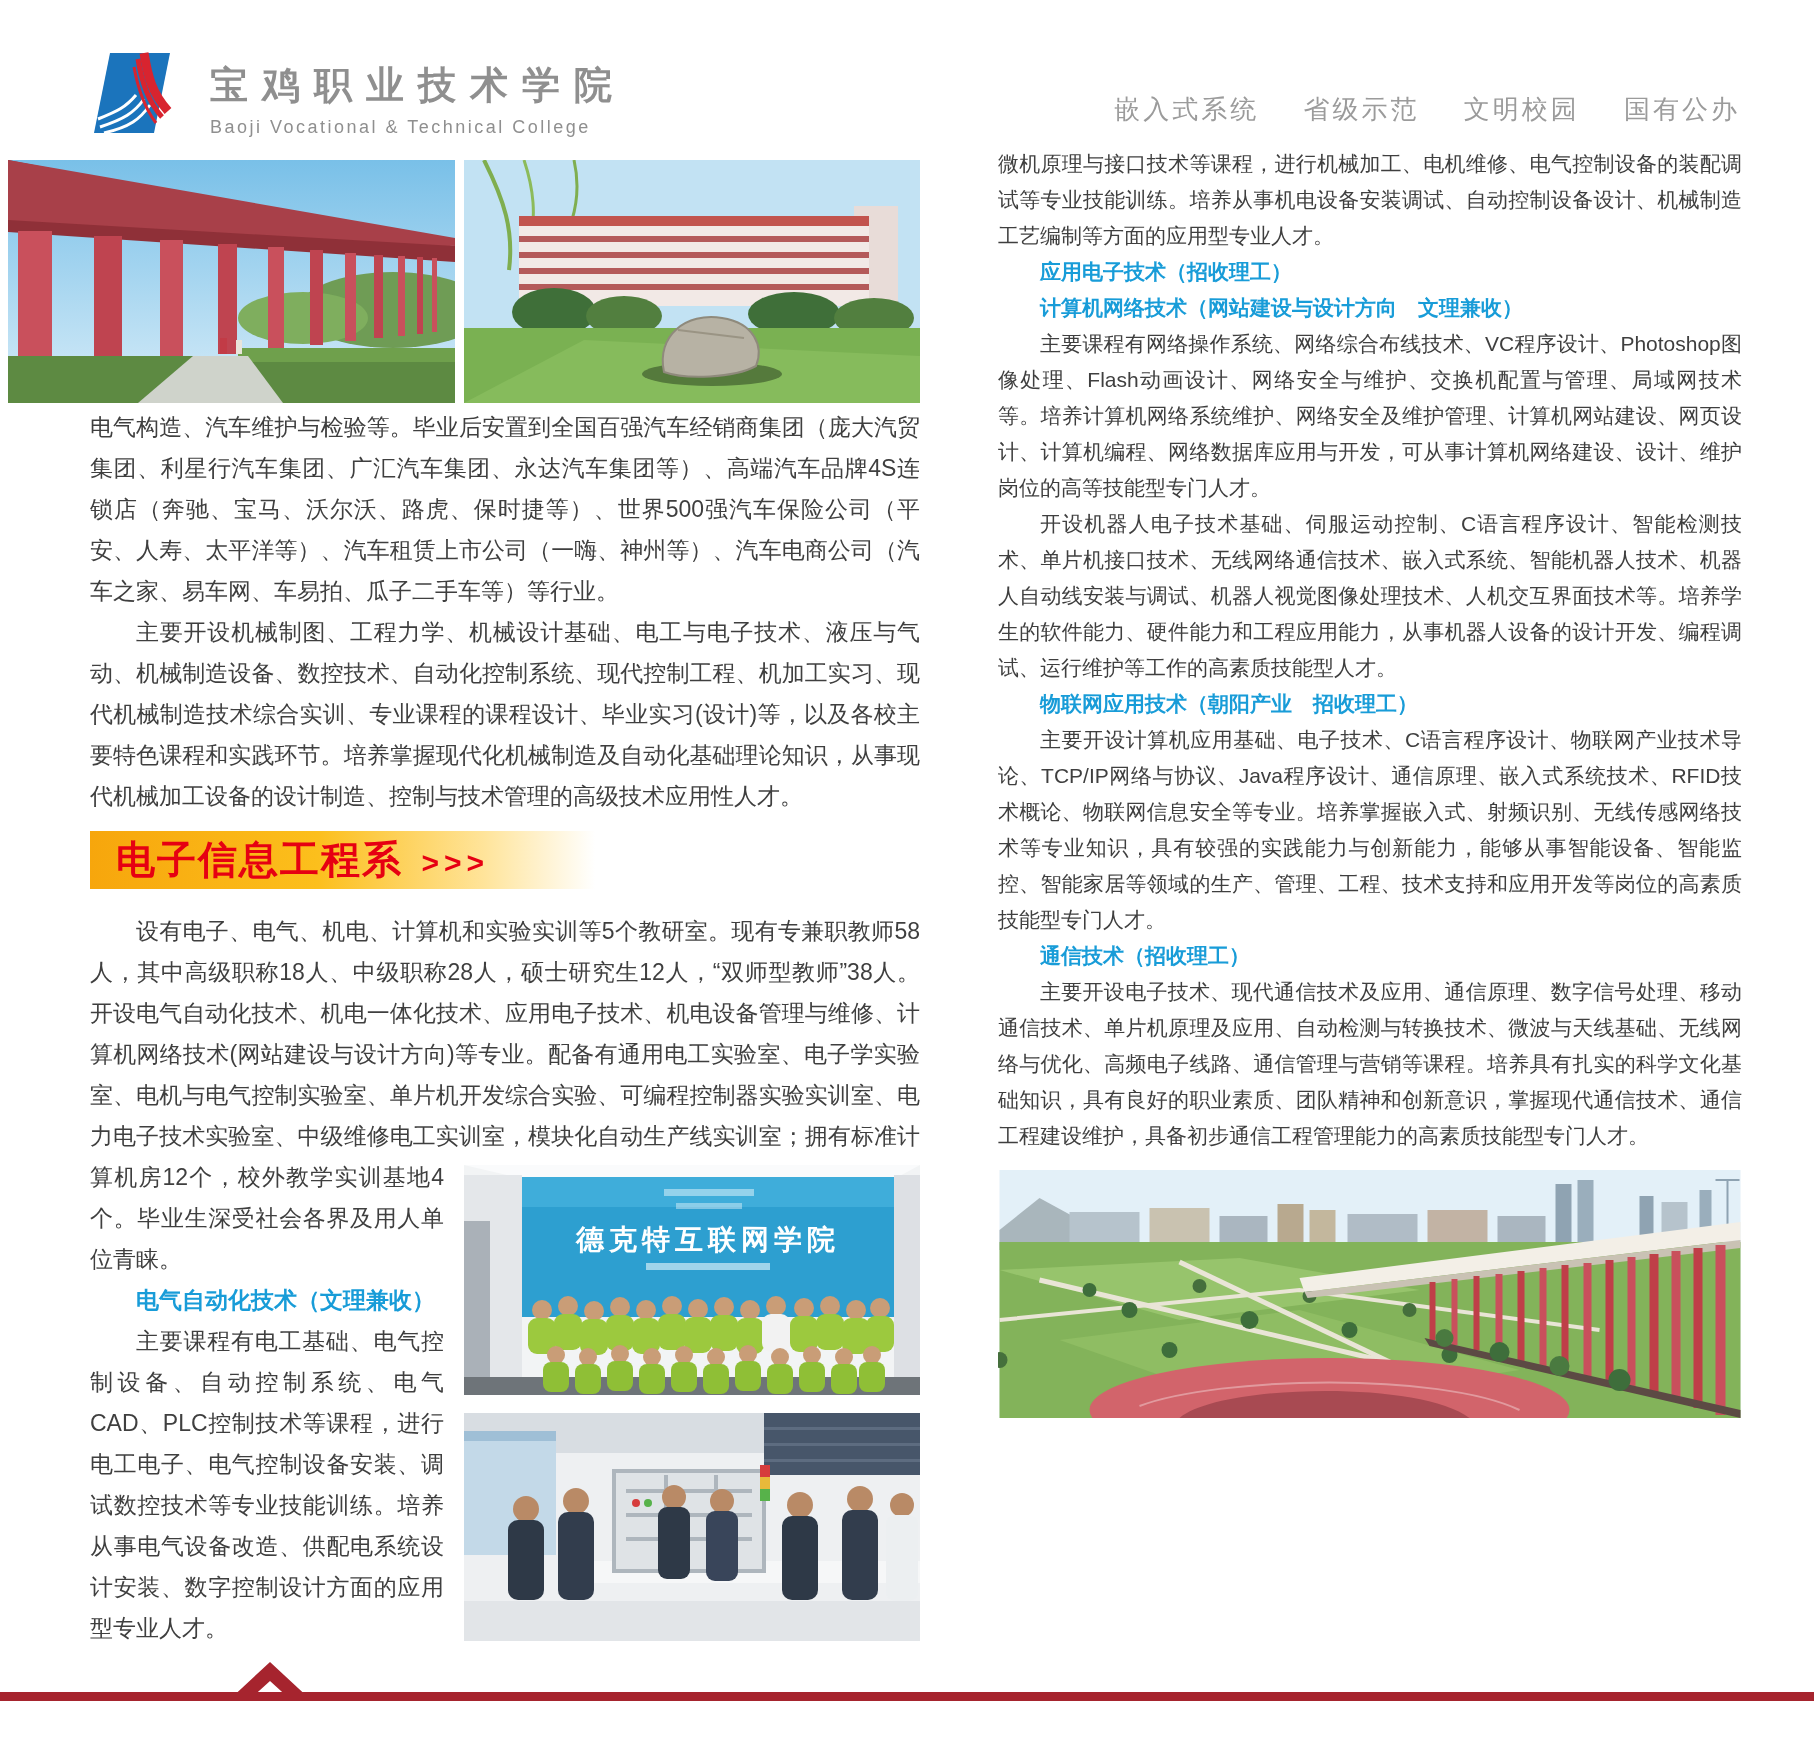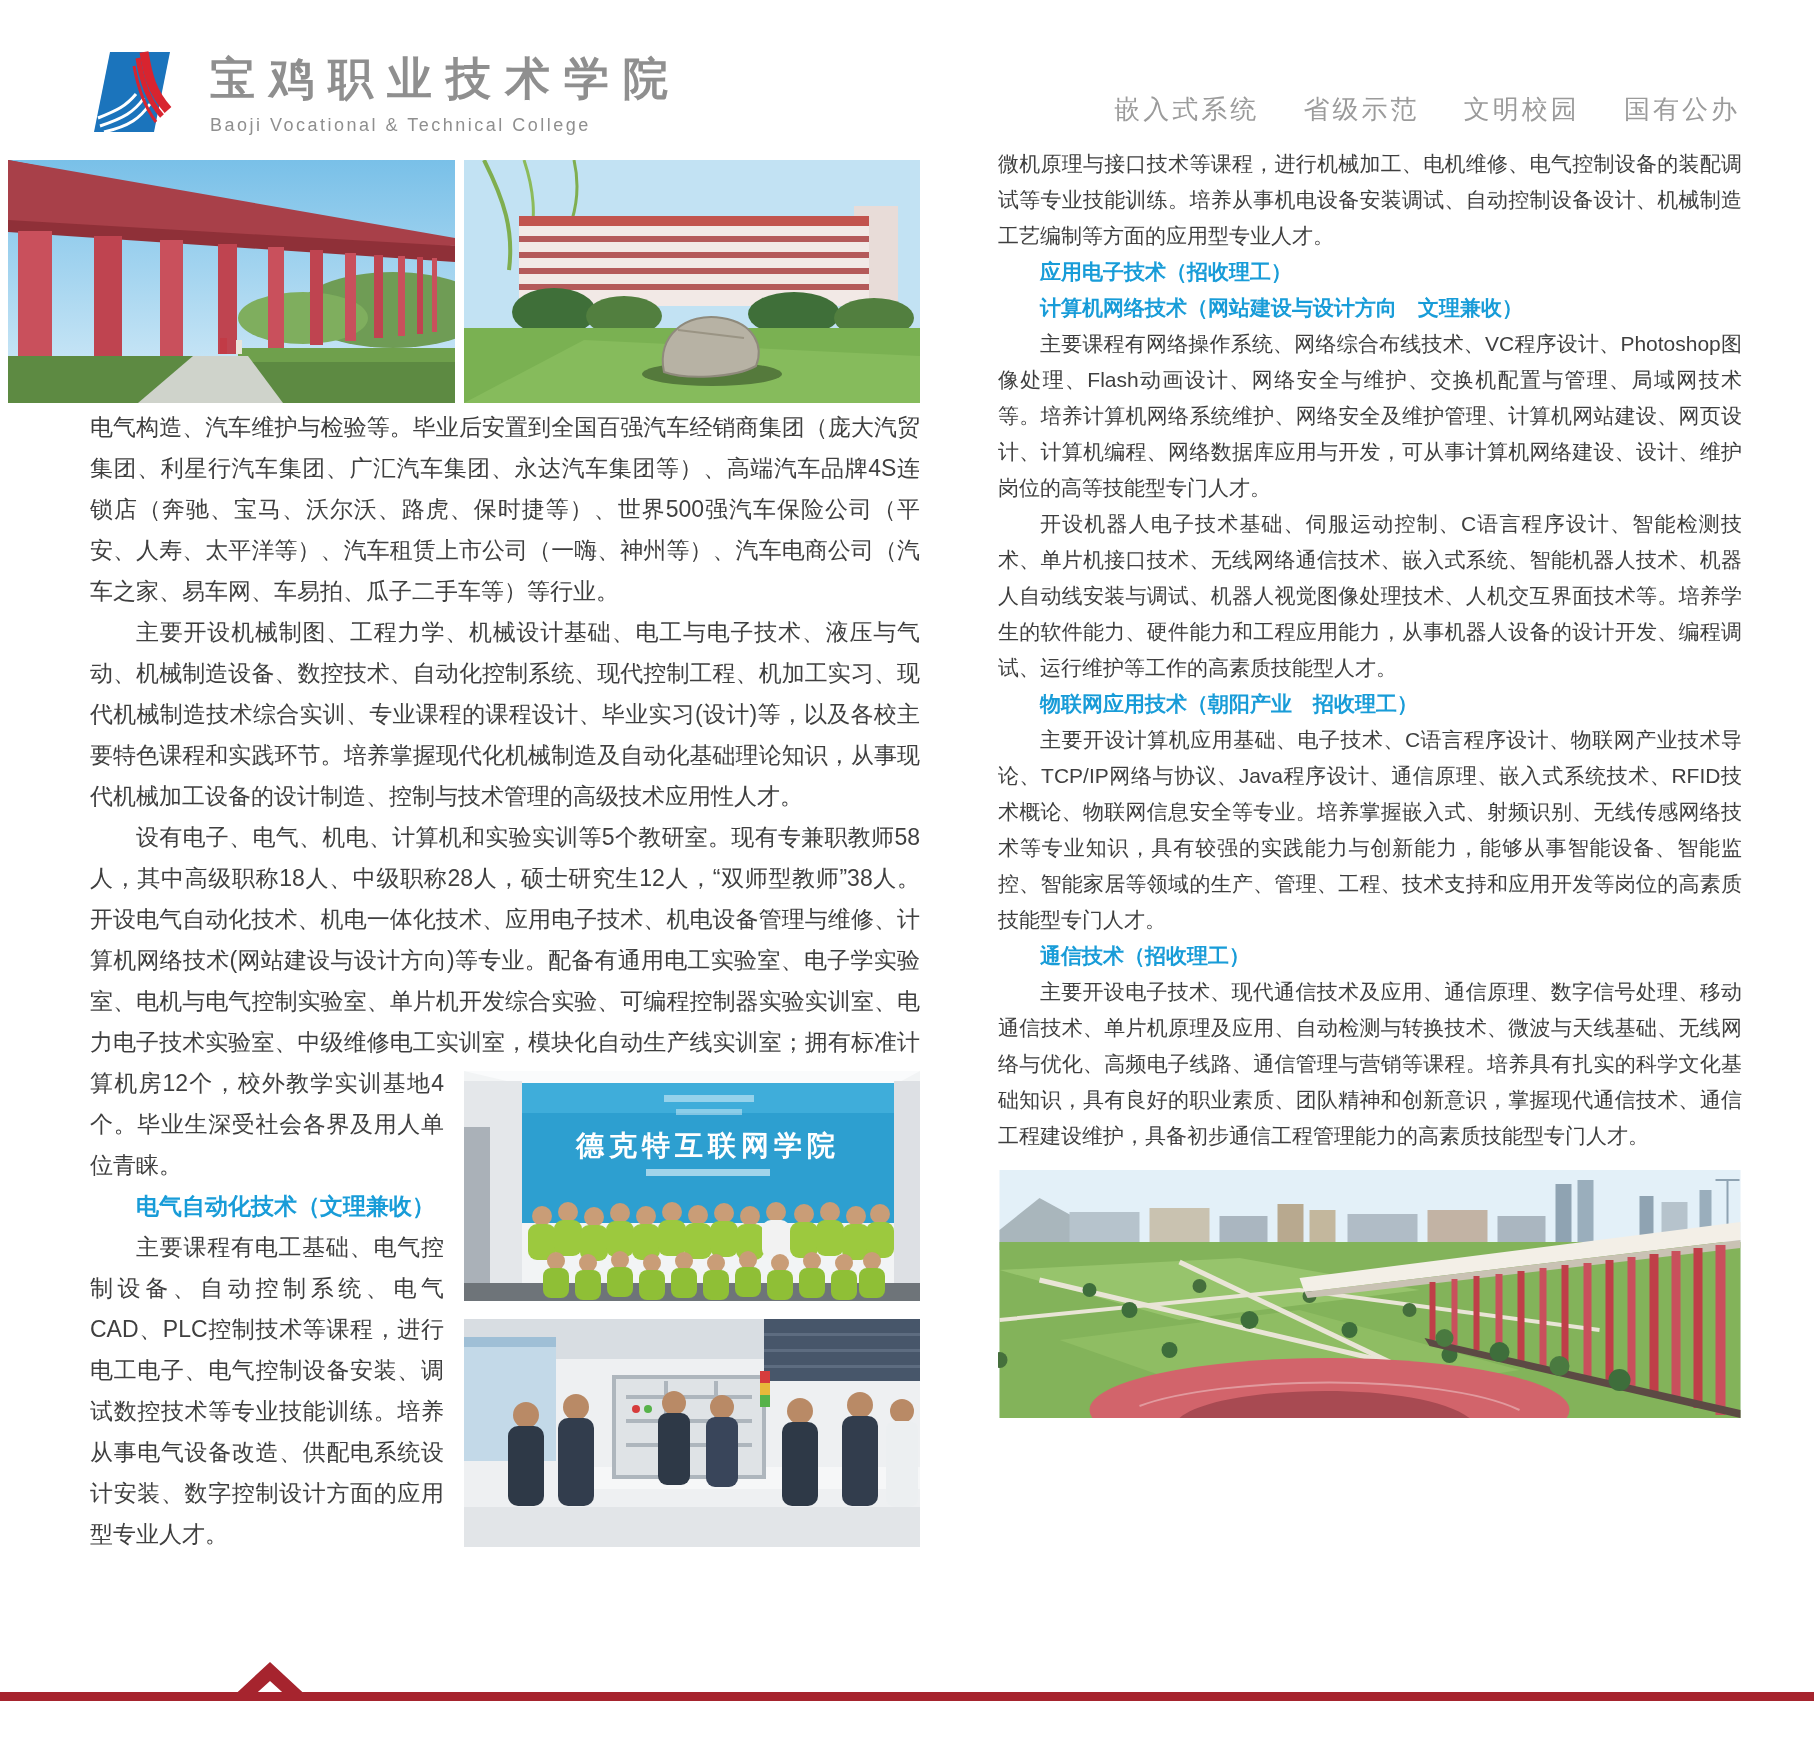--- a/index.html
+++ b/index.html
@@ -1,22 +1,22 @@
 <!DOCTYPE html>
 <html><head>
 <meta charset="utf-8">
 <style>
   html,body{margin:0;padding:0;background:#ffffff;}
   .page{position:relative;width:1814px;height:1751px;background:#ffffff;overflow:hidden;
         font-family:"Liberation Sans","DejaVu Sans",sans-serif;color:#3f3f3f;}
   
   .logo{position:absolute;left:92px;top:48px;display:flex;align-items:center;}
   .logo-icon{width:100px;height:88px;margin-right:18px;}
-  .logo-cn{font-size:45px;color:#8f8f8f;letter-spacing:14px;font-weight:bold;
-           font-family:"Liberation Serif","DejaVu Serif",serif;}
+  .logo-cn{font-size:38px;color:#8f8f8f;letter-spacing:14px;font-weight:bold;
+           font-family:"Liberation Serif","DejaVu Serif",serif;margin-top:12px;}
   .logo-en{font-size:18px;color:#8f8f8f;letter-spacing:2.5px;margin-top:6px;
            font-family:Liberation Sans, sans-serif;}
   .slogan{position:absolute;right:74px;top:92px;font-size:26px;color:#9b9b9b;letter-spacing:3px;}
   .slogan span{margin-left:34px;}
   
   .photoA{position:absolute;left:8px;top:160px;width:447px;height:243px;}
   .photoB{position:absolute;left:464px;top:160px;width:456px;height:243px;}
   .photoE{width:744px;height:248px;margin-top:16px;}
   svg{display:block;}
   
@@ -122,20 +122,24 @@
       <ellipse cx="248" cy="214" rx="70" ry="12" fill="#557a3c"></ellipse>
       <path d="M200,212 C192,176 222,152 258,158 C290,163 300,186 292,206 C270,218 222,220 200,212 Z" fill="#b7b2a4" stroke="#8f8a7c" stroke-width="2"></path>
       <path d="M214,170 L280,178" stroke="#9a9484" stroke-width="2" fill="none"></path>
     </svg>
   </div>
 
   <div class="lcol">
     <div class="para">电气构造、汽车维护与检验等。毕业后安置到全国百强汽车经销商集团（庞大汽贸集团、利星行汽车集团、广汇汽车集团、永达汽车集团等）、高端汽车品牌4S连锁店（奔驰、宝马、沃尔沃、路虎、保时捷等）、世界500强汽车保险公司（平安、人寿、太平洋等）、汽车租赁上市公司（一嗨、神州等）、汽车电商公司（汽车之家、易车网、车易拍、瓜子二手车等）等行业。</div>
     <div class="para indent">主要开设机械制图、工程力学、机械设计基础、电工与电子技术、液压与气动、机械制造设备、数控技术、自动化控制系统、现代控制工程、机加工实习、现代机械制造技术综合实训、专业课程的课程设计、毕业实习(设计)等，以及各校主要特色课程和实践环节。培养掌握现代化机械制造及自动化基础理论知识，从事现代机械加工设备的设计制造、控制与技术管理的高级技术应用性人才。</div>
 
+    <div class="dept-banner">
+      <span class="dept-title">电子信息工程系</span>
+      <span class="dept-arrows">&gt;&gt;&gt;</span>
+    </div>
 
     <div class="para indent">
       <span>设有电子、电气、机电、计算机和实验实训等5个教研室。现有专兼职教师58人，其中高级职称18人、中级职称28人，硕士研究生12人，“双师型教师”38人。开设电气自动化技术、机电一体化技术、应用电子技术、机电设备管理与维修、计算机网络技术(网站建设与设计方向)等专业。配备有通用电工实验室、电子学实验室、电机与电气控制实验室、单片机开发综合实验、可编程控制器实验实训室、电力电子技术实验室、中级维修电工实训室，模块化自动生产线实训室；拥有</span><span class="float-stack">
           <span class="ph" style="display:block">
         <svg viewBox="0 0 456 230" width="456" height="230">
           <rect width="456" height="230" fill="#f2f4f5"></rect>
           <polygon points="0,0 456,0 430,14 60,14" fill="#fafbfc"></polygon>
           <rect x="0" y="10" width="58" height="210" fill="#e4e7ea"></rect>
           <rect x="0" y="56" width="26" height="170" fill="#aab1b8"></rect>
           <rect x="430" y="10" width="26" height="210" fill="#dde0e4"></rect>

